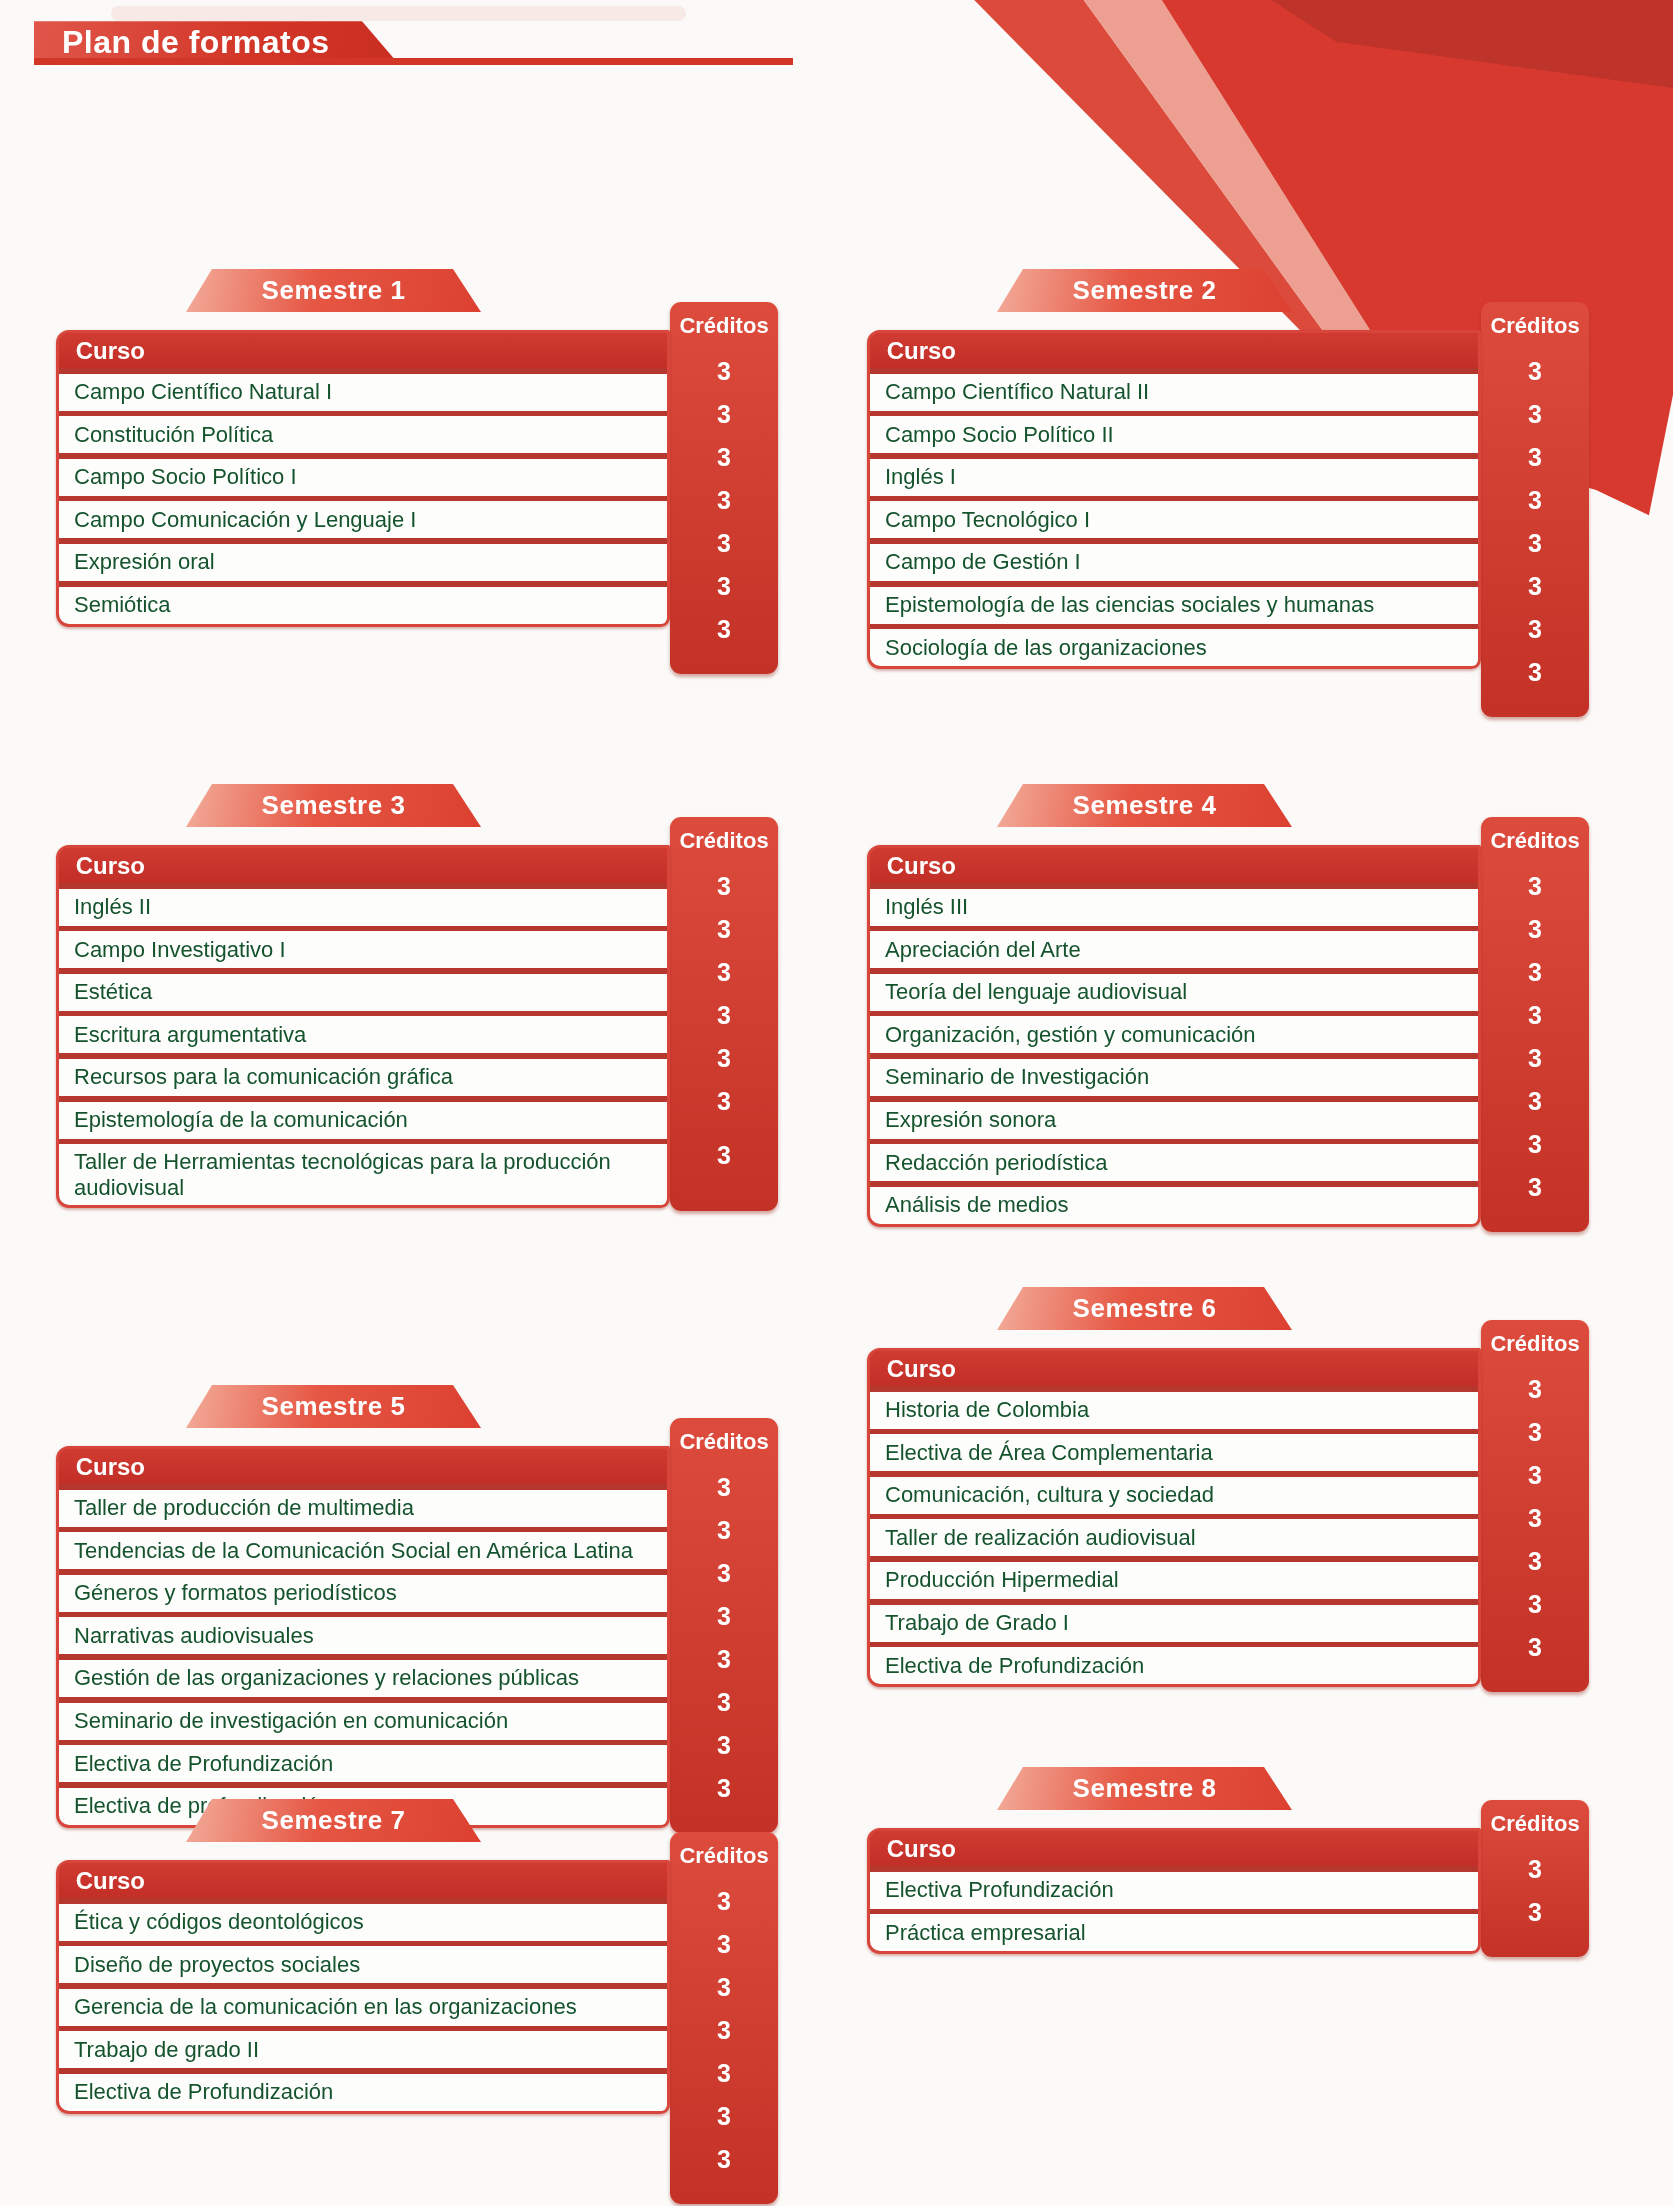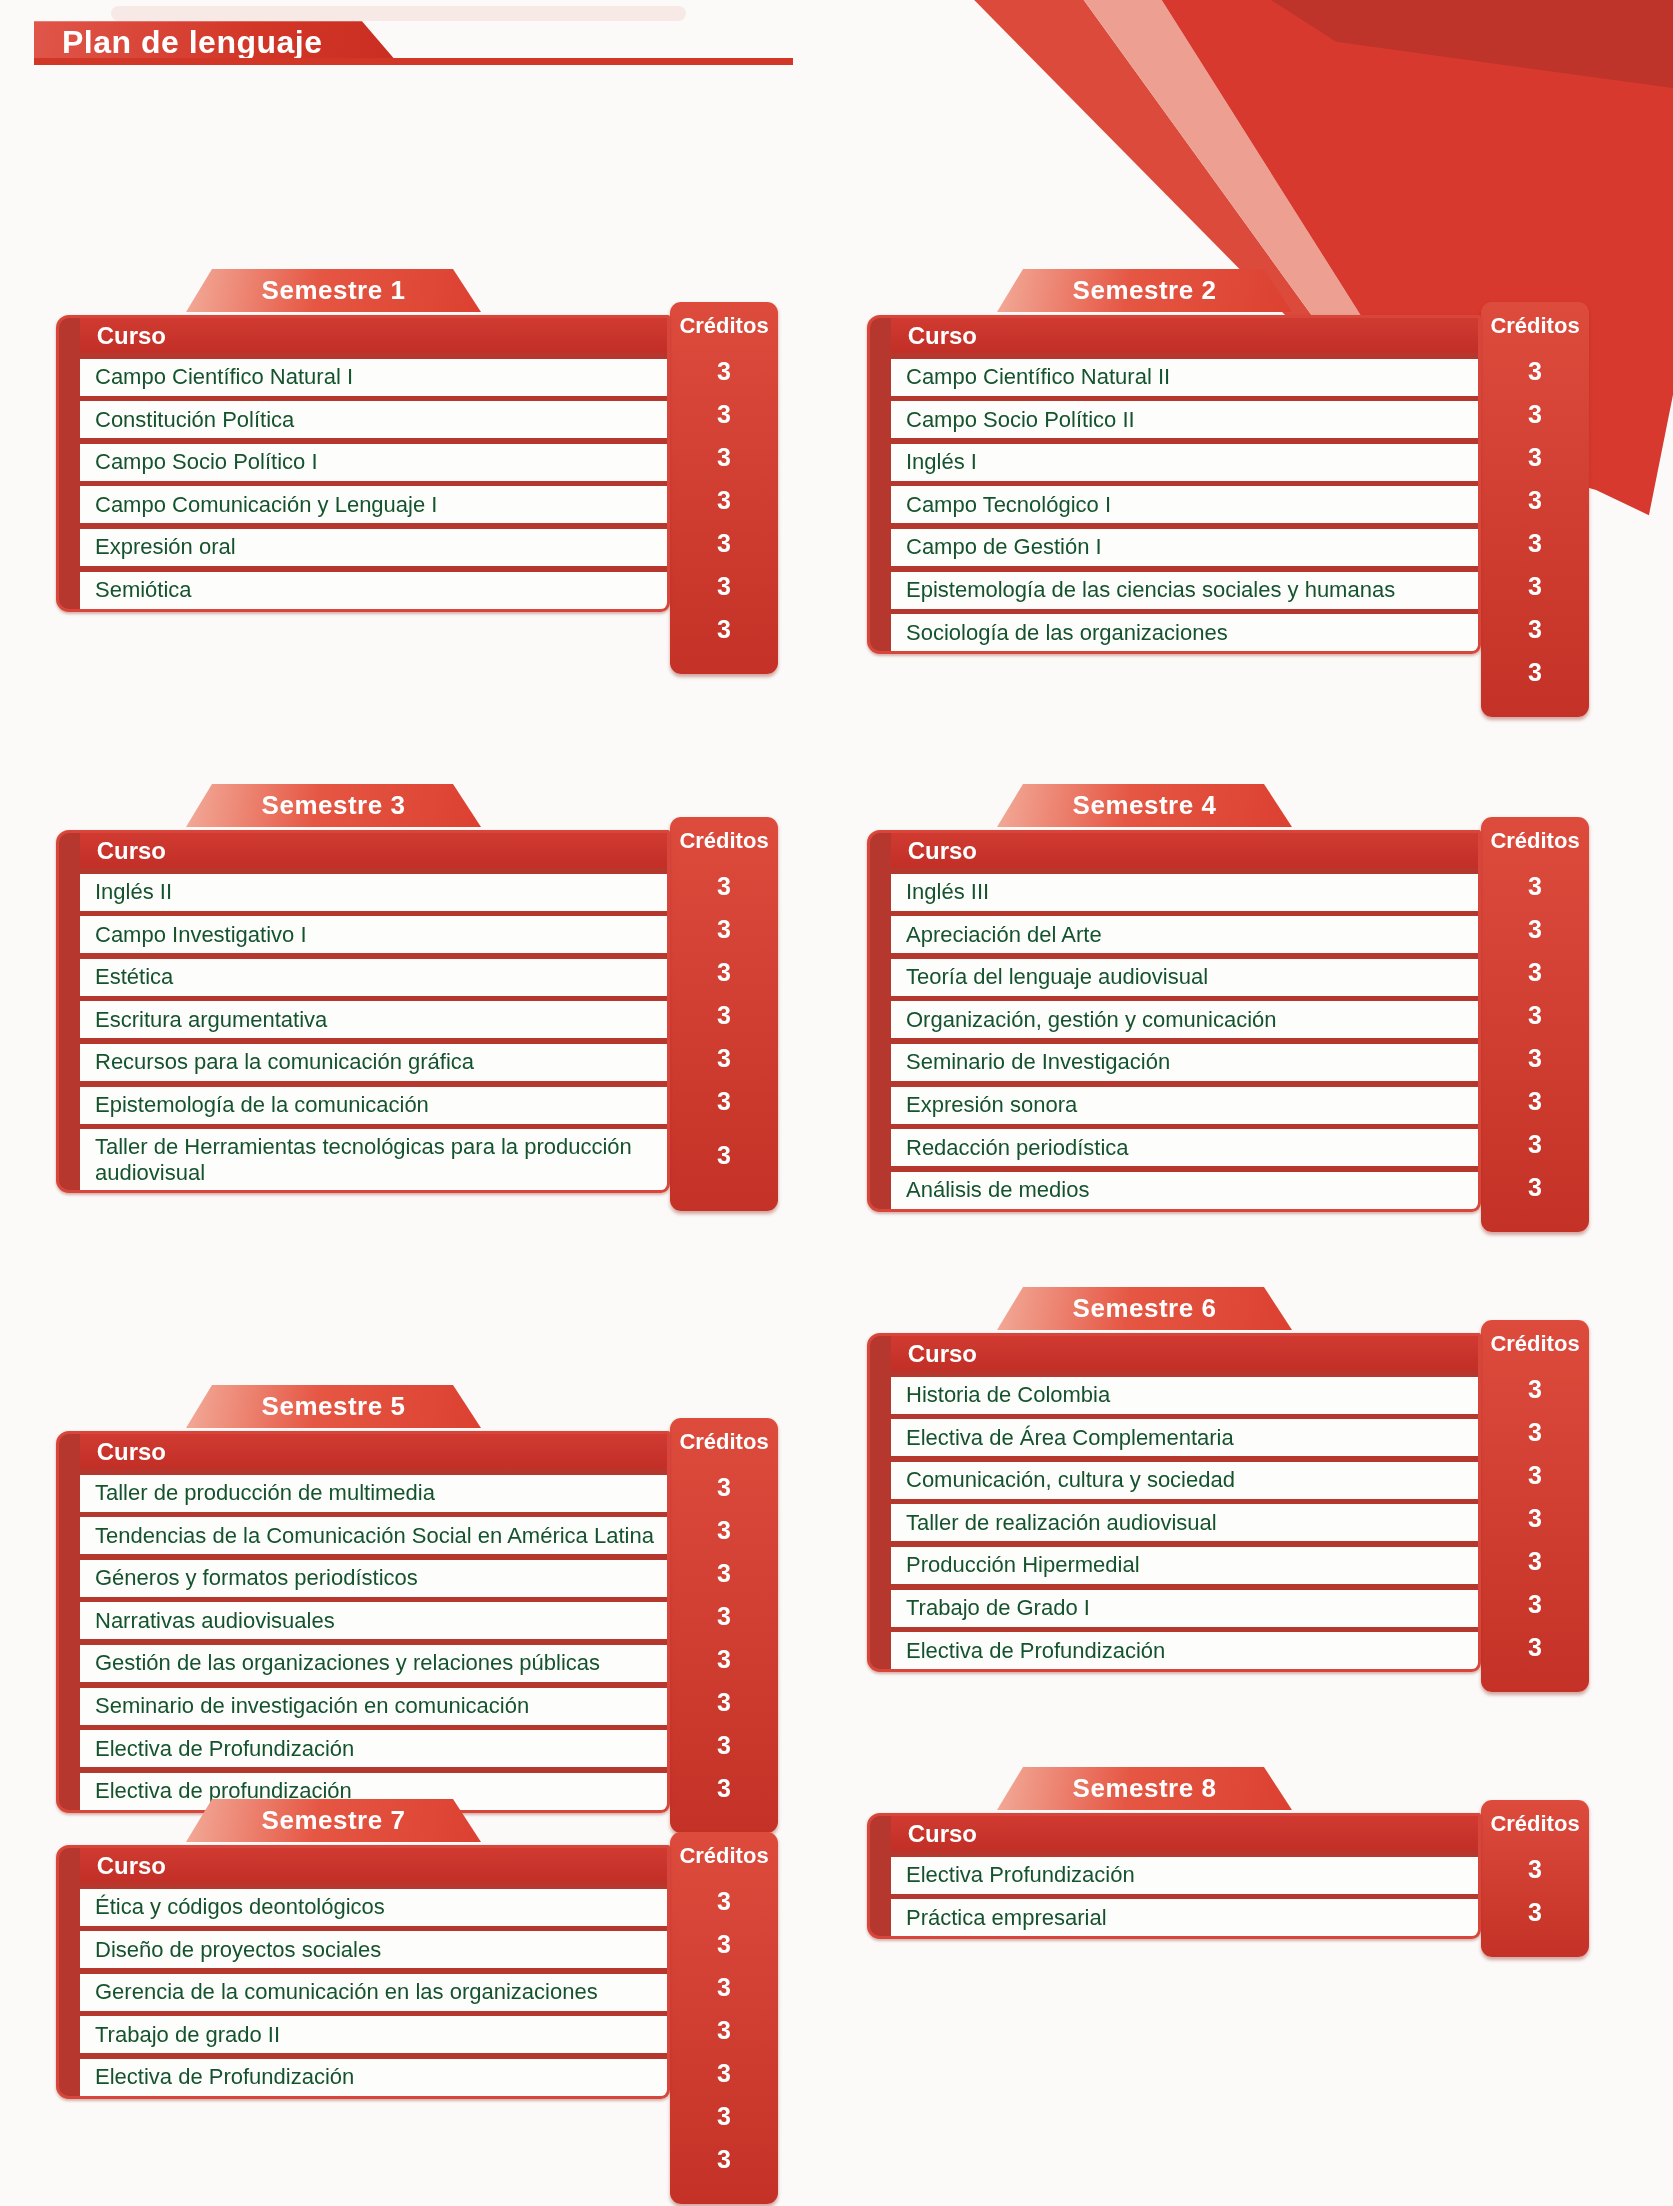--- a/index.html
+++ b/index.html
@@ -23,25 +23,24 @@
   
   .sem-block{position:absolute;width:722px;}
   .tab{
     position:absolute;top:0;left:130px;width:295px;height:43px;
     background:linear-gradient(100deg,#F3AC9A 0%,#E55643 45%,#DC4030 100%);
     clip-path:polygon(26px 0,calc(100% - 28px) 0,100% 100%,0 100%);
     display:flex;align-items:center;justify-content:center;
   }
   .tab-label{color:#FFFFFF;font-weight:bold;font-size:26px;letter-spacing:0.5px;}
   .tbl{
-    position:relative;margin-top:46px;margin-right:108px;
+    position:relative;margin-top:61px;margin-right:108px;
     background:#B5372E;border:3.7px solid #D8463B;
     border-radius:13px 1.9px 9.3px 13px;overflow:hidden;
     box-shadow:0 1.9px 2.8px rgba(150,40,30,.35);
-    padding-left:21px;
   }
   .band{
     height:35px;background:linear-gradient(#D03A31,#C22F27);
     display:flex;align-items:center;padding-left:16.7px;
     color:#FFFFFF;font-weight:bold;font-size:24px;
   }
   .row{
     height:37px;background:#FDFDFB;margin-top:5.6px;
     display:flex;align-items:center;padding-left:15px;
     font-size:22px;color:#14532d;white-space:nowrap;overflow:hidden;
@@ -62,21 +61,21 @@
 
 <svg class="ribbon" viewBox="0 0 904 600" width="839" height="557">
   <polygon points="150,0 268,0 592,448" fill="#DC4A3B"></polygon>
   <polygon points="268,0 352,0 655,480 592,448" fill="#EDA092"></polygon>
   <polygon points="352,0 904,0 904,420 877,555 820,528 655,480" fill="#D8392E"></polygon>
   <polygon points="470,0 904,0 904,95 540,45" fill="#BE332A"></polygon>
 </svg>
 
 <div class="ghost"></div>
 <div class="banner">
-  <span class="banner-label">Plan de lenguaje</span>
+  <span class="banner-label">Plan de formatos</span>
 </div>
 <div class="rule"></div>
 
   <section class="sem-block" style="left: 56px; top: 269px;">
     <div class="tab">
       <span class="tab-label">Semestre 1</span>
     </div>
     <div class="credits">
       <div class="credits-header">Créditos</div>
     <div class="credit-slot">3</div>

